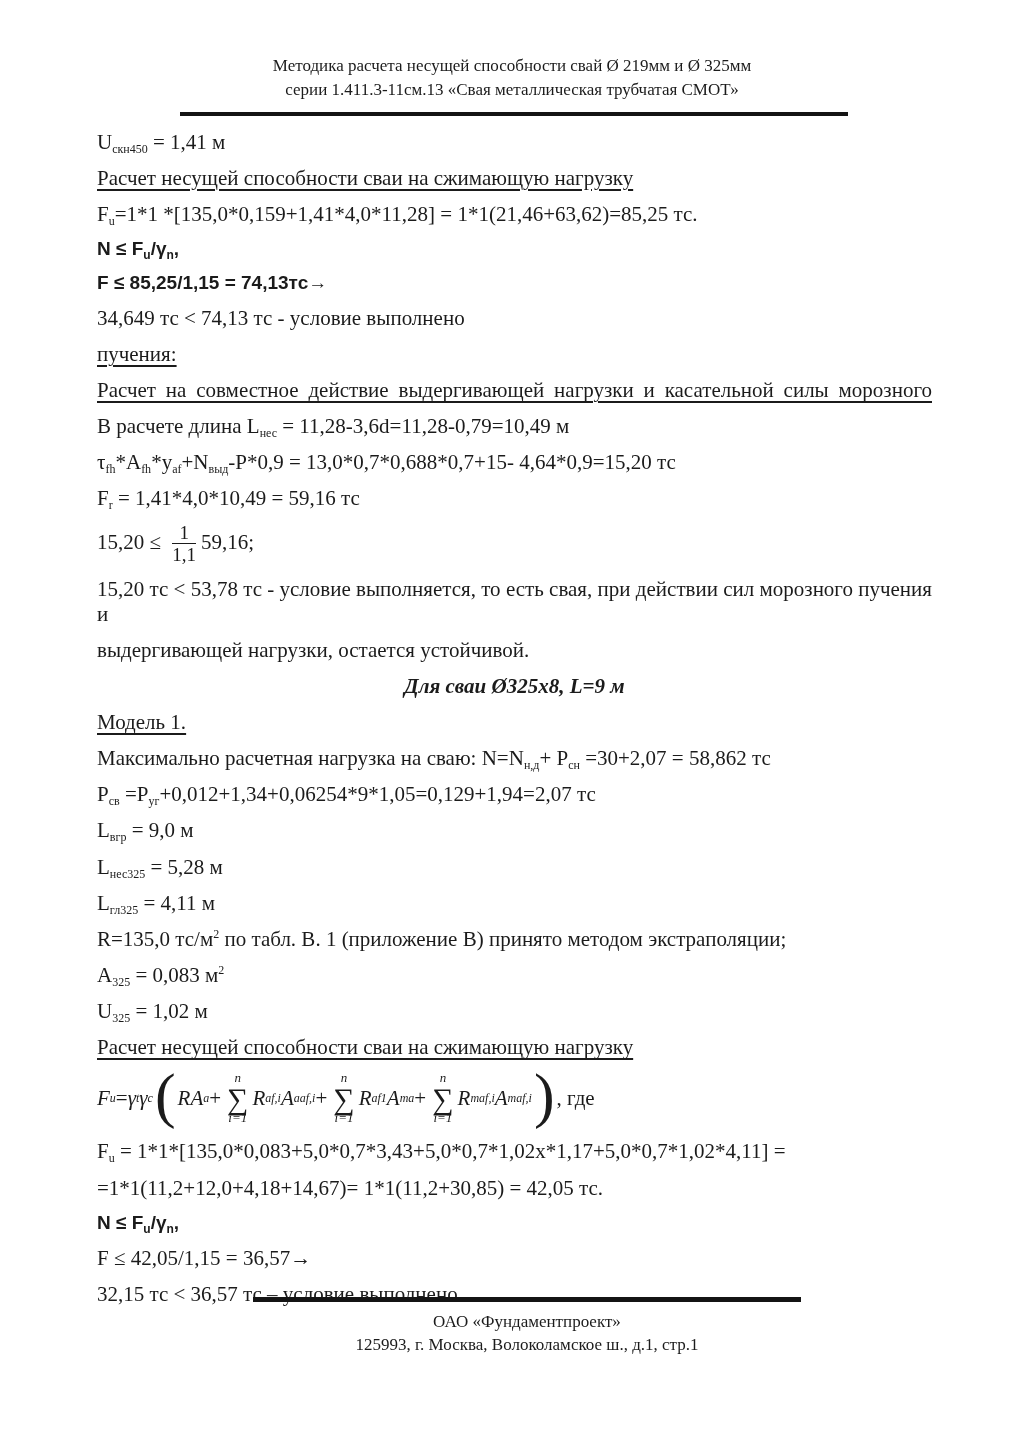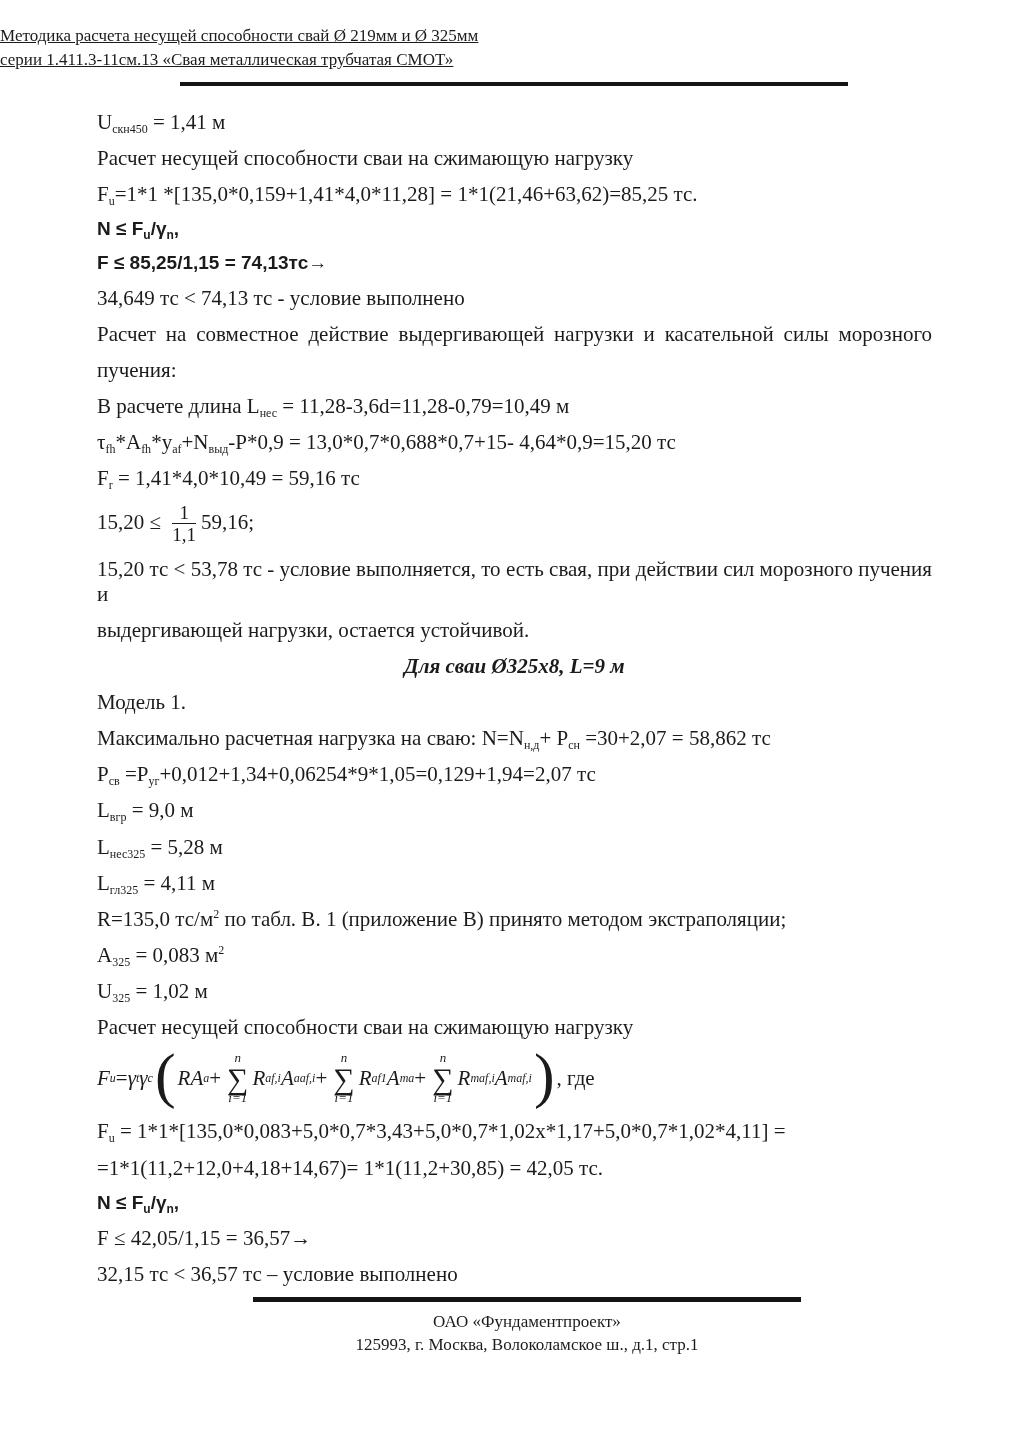--- a/index.html
+++ b/index.html
@@ -2,27 +2,27 @@
 <html lang="ru"><head>
 <meta charset="utf-8">
 <style>
   html,body{margin:0;padding:0;background:#e8e8e8;}
   .page{
     width:1024px;height:1448px;background:#ffffff;position:relative;
     margin:0 auto;color:#1b1b1b;font-family:"Liberation Serif",serif;
     overflow:hidden;
   }
   
-  .doc-header{padding-top:24px;text-align:left;font-size:17px;line-height:1.4;text-decoration:underline;}
+  .doc-header{padding-top:54px;text-align:center;font-size:17px;line-height:1.4;}
   .header-rule{height:4px;background:#141414;width:668px;margin:10px 0 0 180px;}
   
-  .doc-body{padding:24px 92px 0 97px;font-size:21px;}
+  .doc-body{padding:14px 92px 0 97px;font-size:21px;}
   p.line{margin:0 0 12px;line-height:1.15;}
   .sans{font-family:"Liberation Sans",sans-serif;font-size:19px;font-weight:700;}
-  .underline{text-underline-offset:4px;text-decoration-thickness:1.5px;}
+  .underline{text-decoration:underline;text-underline-offset:4px;text-decoration-thickness:1.5px;}
   .justify-last{text-align:justify;text-align-last:justify;}
   .indent{margin-left:75px;}
   .center{text-align:center;}
   .bolditalic{font-weight:bold;font-style:italic;}
   .gap-before-lg{margin-top:56px;}
   .gap-after{margin-bottom:20px;font-style:italic;}
   .wide{margin-bottom:18px;}
   sub{font-size:12px;vertical-align:-4px;line-height:0;}
   sup{font-size:12px;vertical-align:8px;line-height:0;}
   
@@ -58,22 +58,22 @@
   </div>
   <div class="header-rule"></div>
 
   <div class="doc-body">
       <p class="line"><span>U</span><sub>скн450</sub><span> = 1,41 м</span></p>
       <p class="line underline"><span>Расчет несущей способности сваи на сжимающую нагрузку</span></p>
       <p class="line"><span>F</span><sub>u</sub><span>=1*1 *[135,0*0,159+1,41*4,0*11,28] = 1*1(21,46+63,62)=85,25 тс.</span></p>
       <p class="line sans"><span>N ≤ F</span><sub>u</sub><span>/γ</span><sub>n</sub><span>,</span></p>
       <p class="line sans"><span>F  ≤ 85,25/1,15 = 74,13тс→</span></p>
       <p class="line"><span>34,649 тс  &lt;  74,13 тс - условие выполнено</span></p>
+      <p class="line underline"><span>пучения:</span></p>
       <p class="line underline justify-last"><span>Расчет на совместное действие выдергивающей нагрузки и касательной силы морозного</span></p>
-      <p class="line underline"><span>пучения:</span></p>
       <p class="line"><span>В расчете длина L</span><sub>нес</sub><span> = 11,28-3,6d=11,28-0,79=10,49 м</span></p>
       <p class="line"><span>τ</span><sub>fh</sub><span>*A</span><sub>fh</sub><span>*y</span><sub>af</sub><span>+N</span><sub>выд</sub><span>-P*0,9 = 13,0*0,7*0,688*0,7+15- 4,64*0,9=15,20 тс</span></p>
       <p class="line"><span>F</span><sub>r</sub><span> = 1,41*4,0*10,49 = 59,16 тс</span></p>
       <p class="line"><span>15,20 ≤ </span><span class="frac">
           <span class="num">1</span>
           <span class="den">1,1</span>
         </span><span>59,16;</span></p>
       <p class="line justify-last wide"><span>15,20 тс &lt; 53,78 тс - условие выполняется, то есть свая, при действии сил морозного пучения и</span></p>
       <p class="line"><span>выдергивающей нагрузки, остается устойчивой.</span></p>
       <p class="line center bolditalic gap-before-lg gap-after"><span>Для сваи Ø325х8, L=9 м</span></p>

